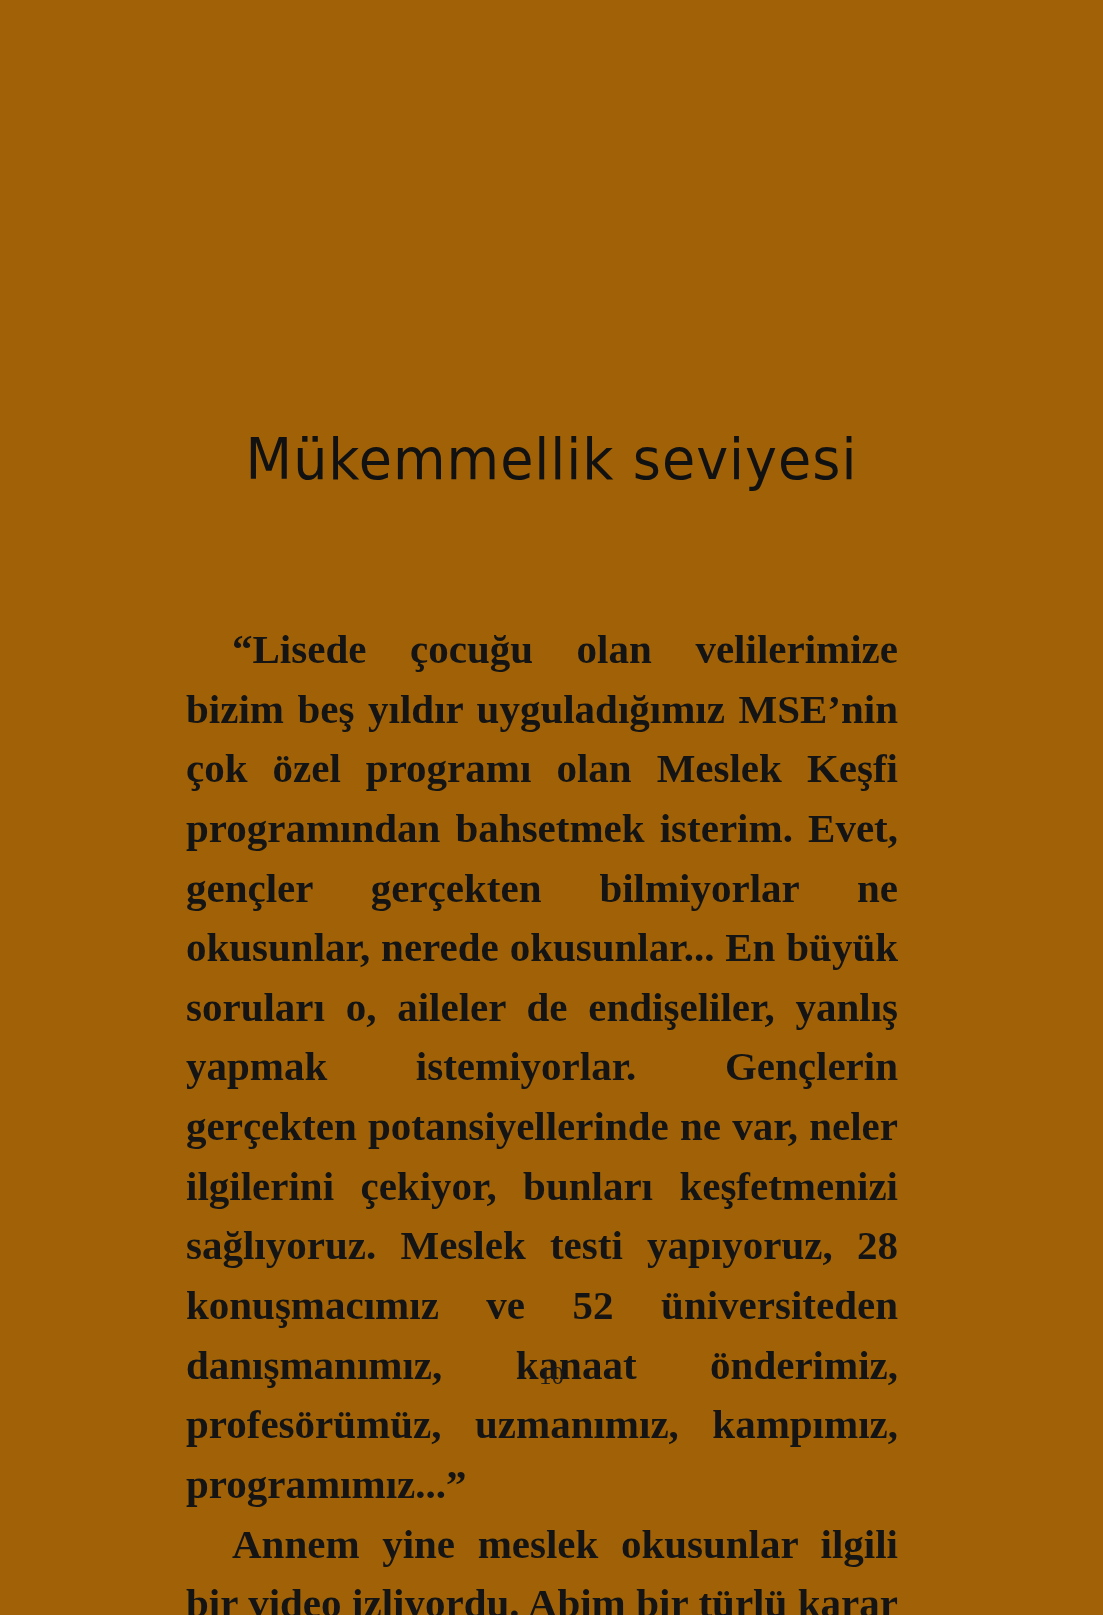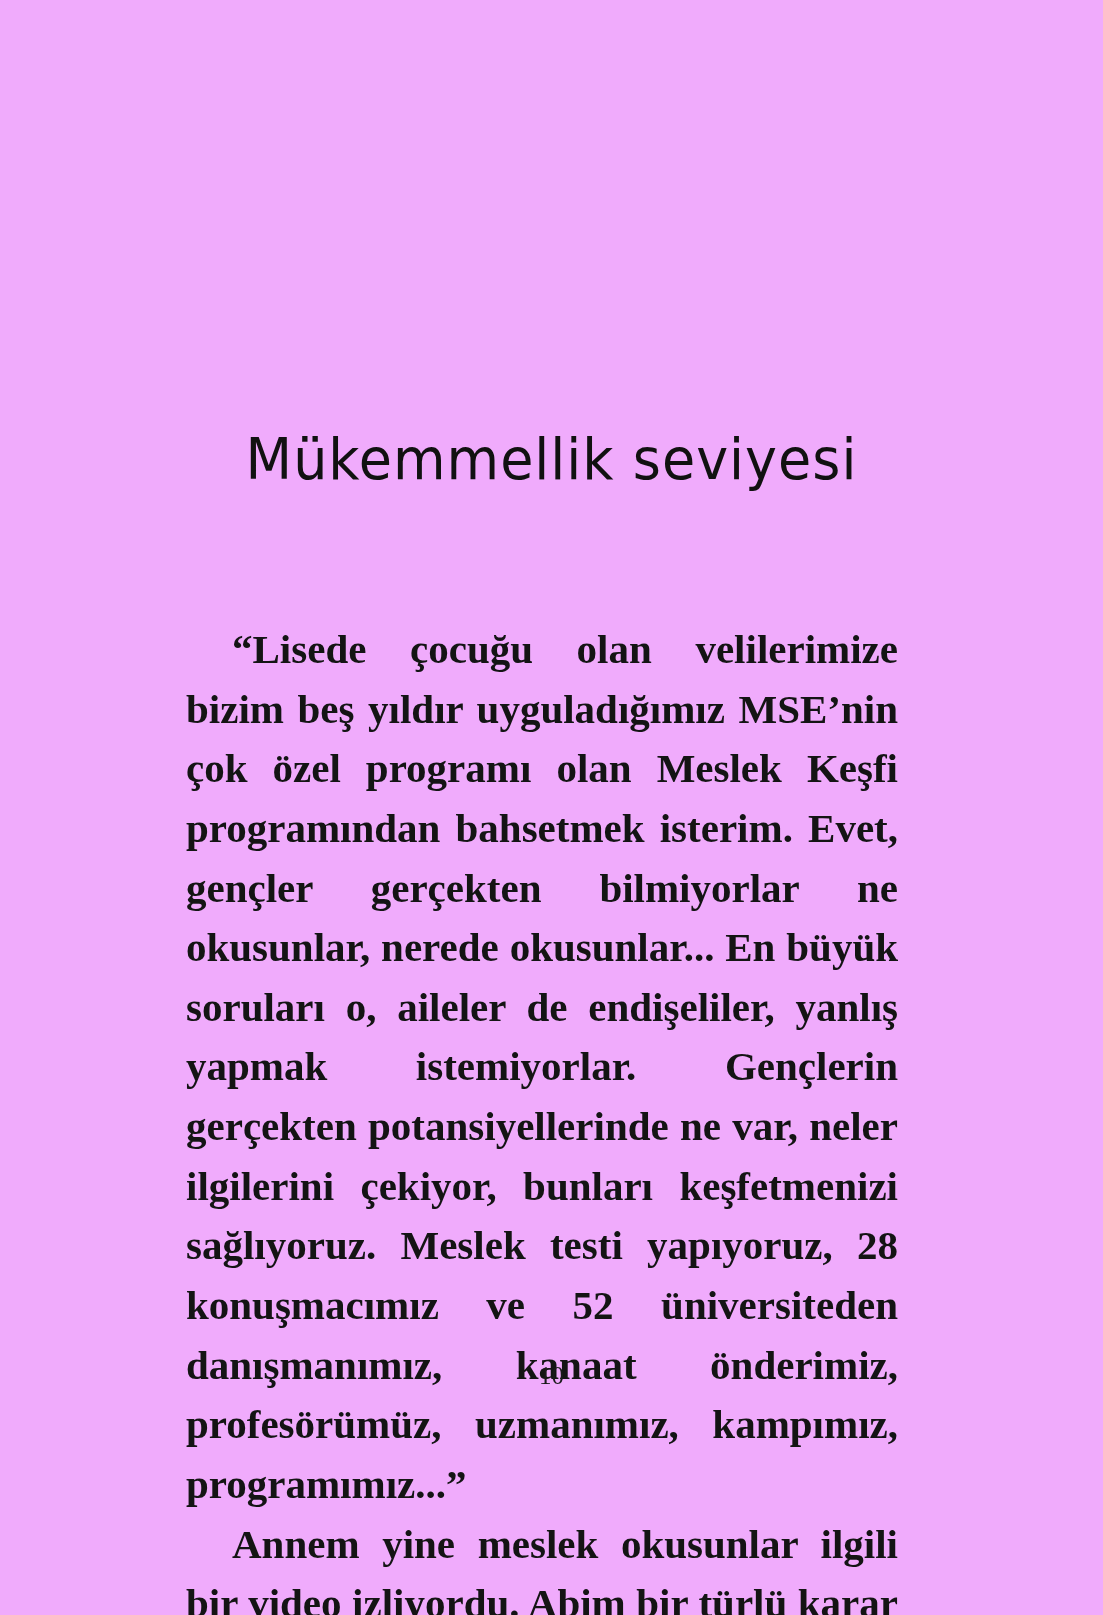--- a/index.html
+++ b/index.html
@@ -12,21 +12,21 @@
     height: 1615px;
     position: relative;
     font-family: "Liberation Serif", serif;
     color: #131313;
     overflow: hidden;
   }
 
   .page {
     position: absolute;
     inset: 0;
-    background: #f0abfc;
+    background: #a16207;
   }
 
   .chapter-title {
     position: absolute;
     top: 392px;
     left: 0;
     width: 100%;
     text-align: center;
     font-family: "DejaVu Sans", sans-serif;
     font-size: 54px;

